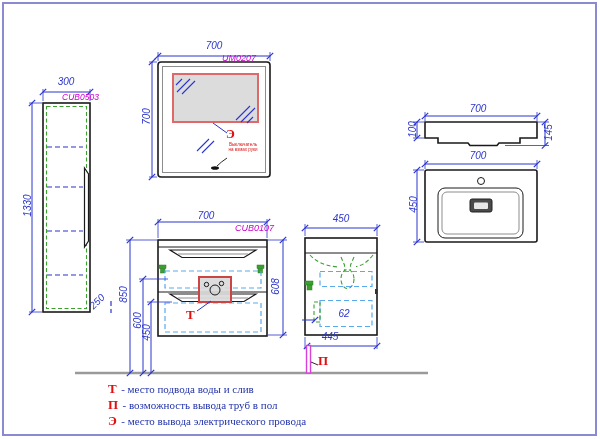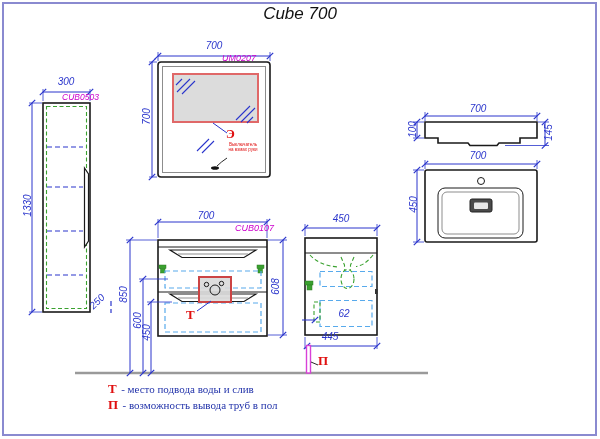--- a/index.html
+++ b/index.html
@@ -210,21 +210,20 @@
       <use href="#tk" x="417" y="170"></use>
         <use href="#tk" x="417" y="242"></use>
       <circle class="ln1" cx="481" cy="181" r="3.5" fill="#fff" stroke-width="1.2"></circle>
       <rect class="ln1" x="438" y="188" width="85" height="50" rx="7" stroke-width="1.3"></rect>
       <rect class="thin" x="442" y="192" width="77" height="42" rx="5"></rect>
       <rect x="470" y="199" width="22" height="13" rx="2" fill="#4a4a4a" stroke="#222"></rect>
       <rect x="474" y="202.5" width="14" height="6.5" rx="1" fill="#e8e8e8"></rect>
     </g>
   </svg>
 
-  <div id="title">Cube 700</div>
 
   <div class="lbl" style="left:50px;top:76px;width:32px;">300</div>
   <div class="code" style="left:44px;top:92px;width:43px;font-size:8.5px;margin-left:18px;">CUB0503</div>
   <div class="lbl rot" style="left:10px;top:200px;width:34px;">1330</div>
   <div class="lbl rot45" style="left:83px;top:296px;width:28px;">250</div>
 
   <div class="lbl" style="left:198px;top:40px;width:32px;">700</div>
   <div class="code" style="left:222px;top:53px;width:46px;">UM0207</div>
   <div class="lbl rot" style="left:131px;top:111px;width:30px;">700</div>
   <div class="marker" style="left:226px;top:126px;">Э</div>
@@ -254,16 +253,20 @@
 
   <div id="legend">
     <div class="leg-row">
       <span class="leg-marker">Т</span>
       <span class="leg-text">- место подвода воды и слив</span>
     </div>
     <div class="leg-row">
       <span class="leg-marker">П</span>
       <span class="leg-text">- возможность вывода труб в пол</span>
     </div>
+    <div class="leg-row">
+      <span class="leg-marker">Э</span>
+      <span class="leg-text">- место вывода электрического провода</span>
+    </div>
   </div>
 
   <div id="frame"></div>
 </div>
 
 </body></html>

